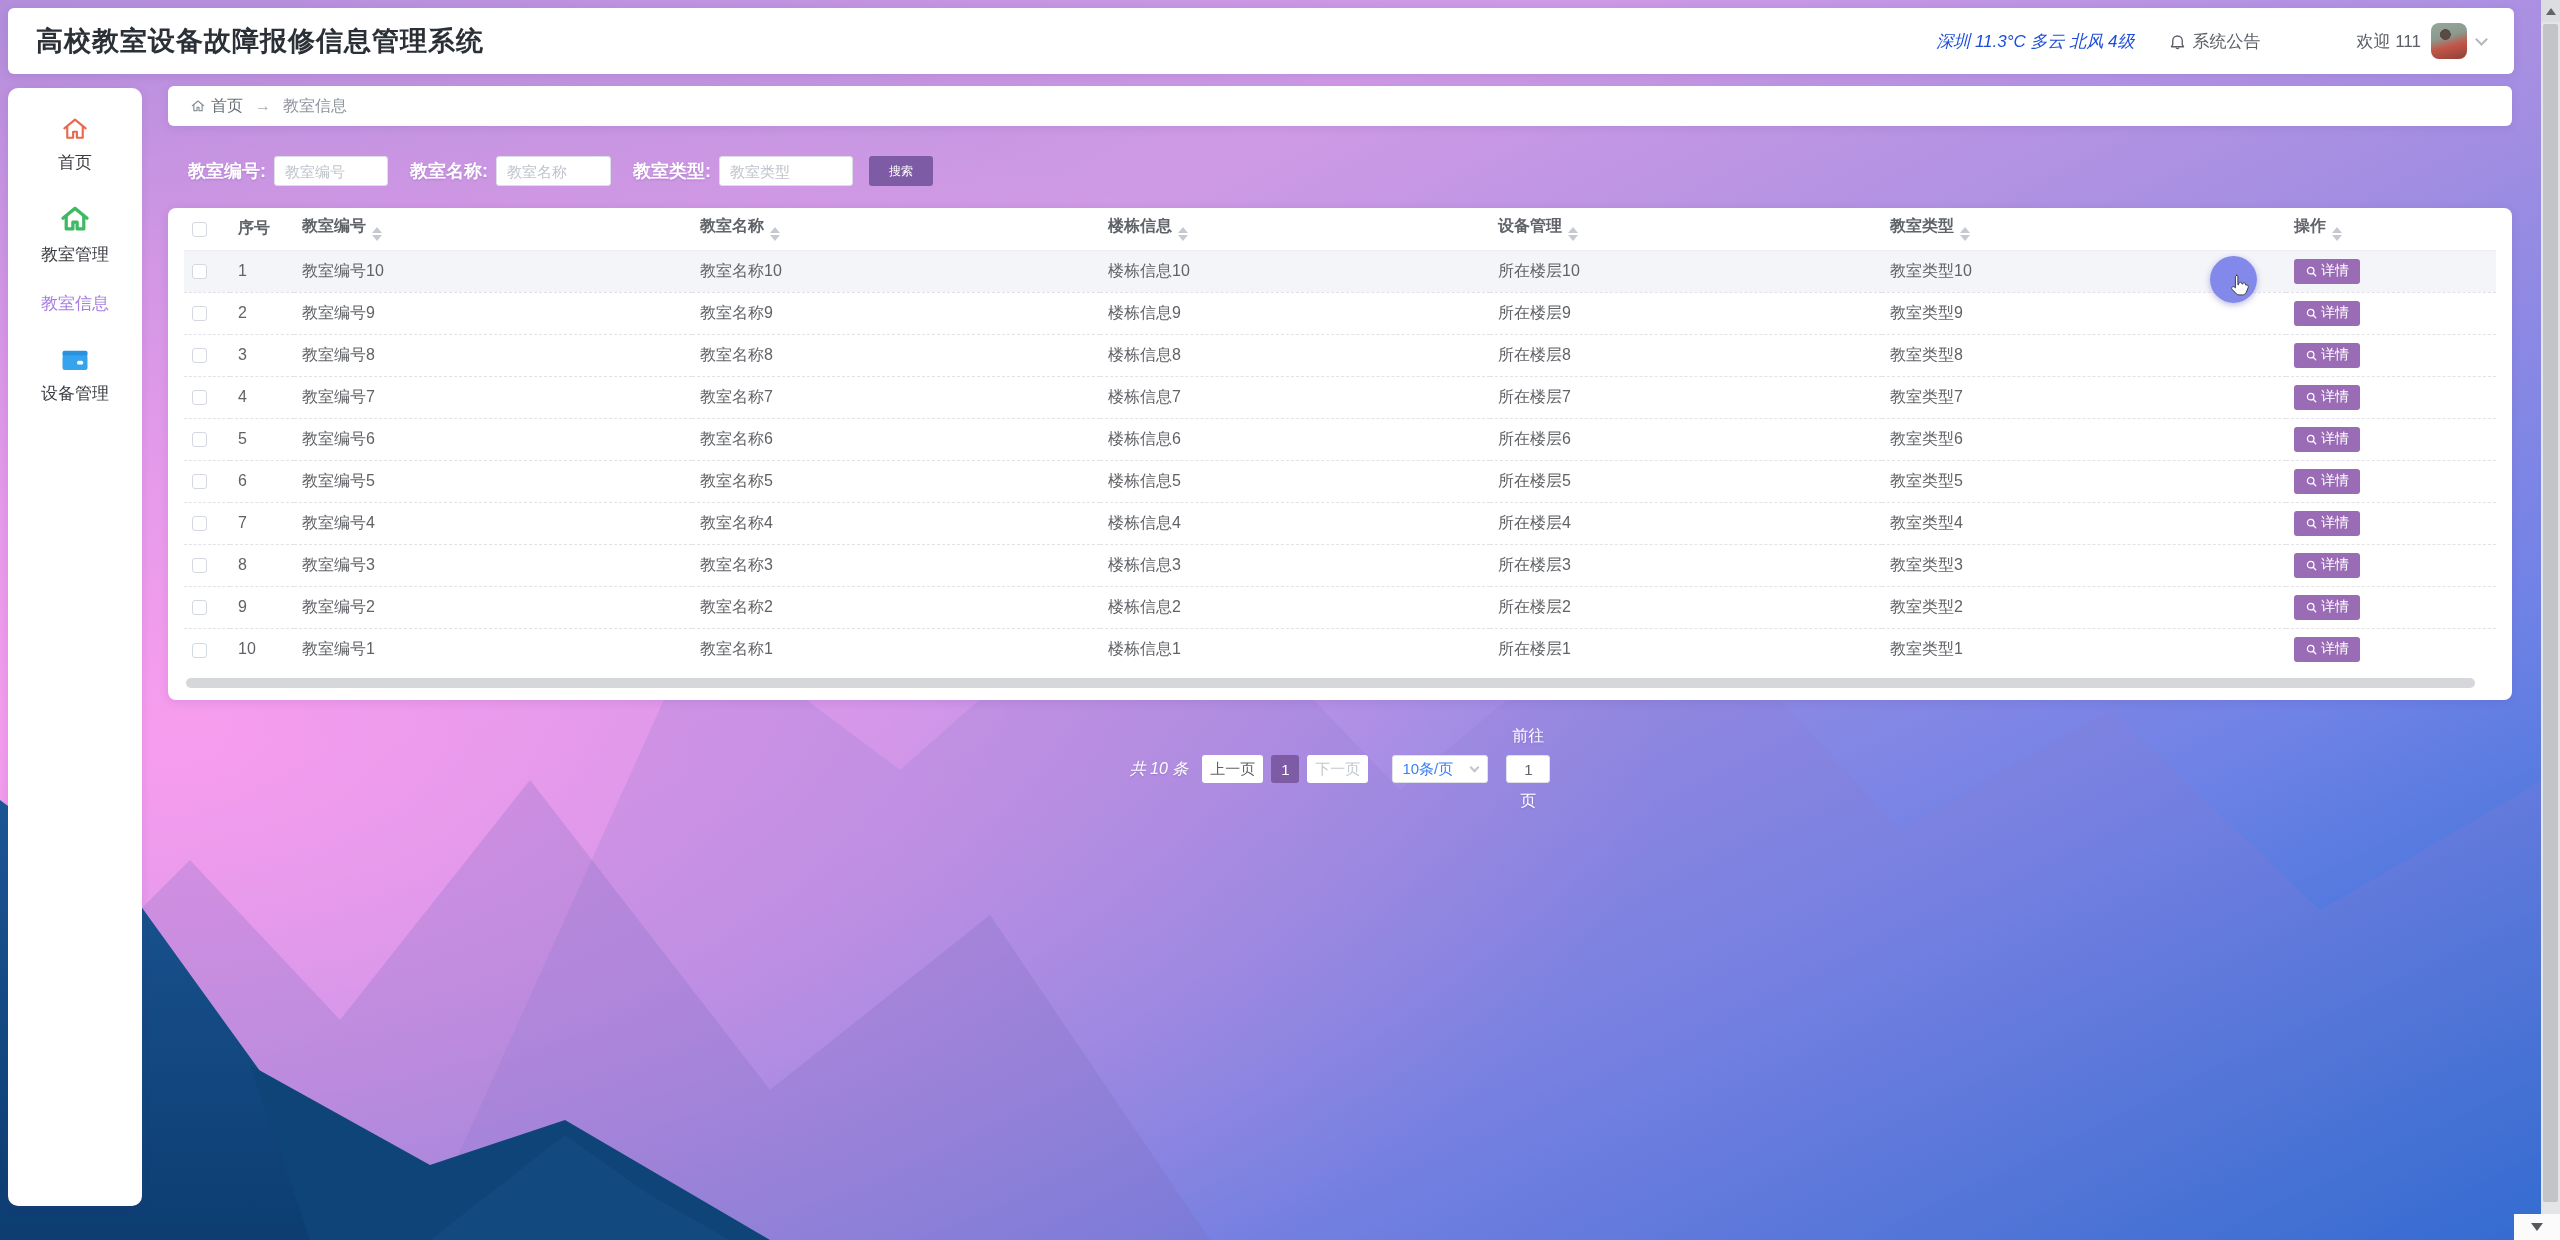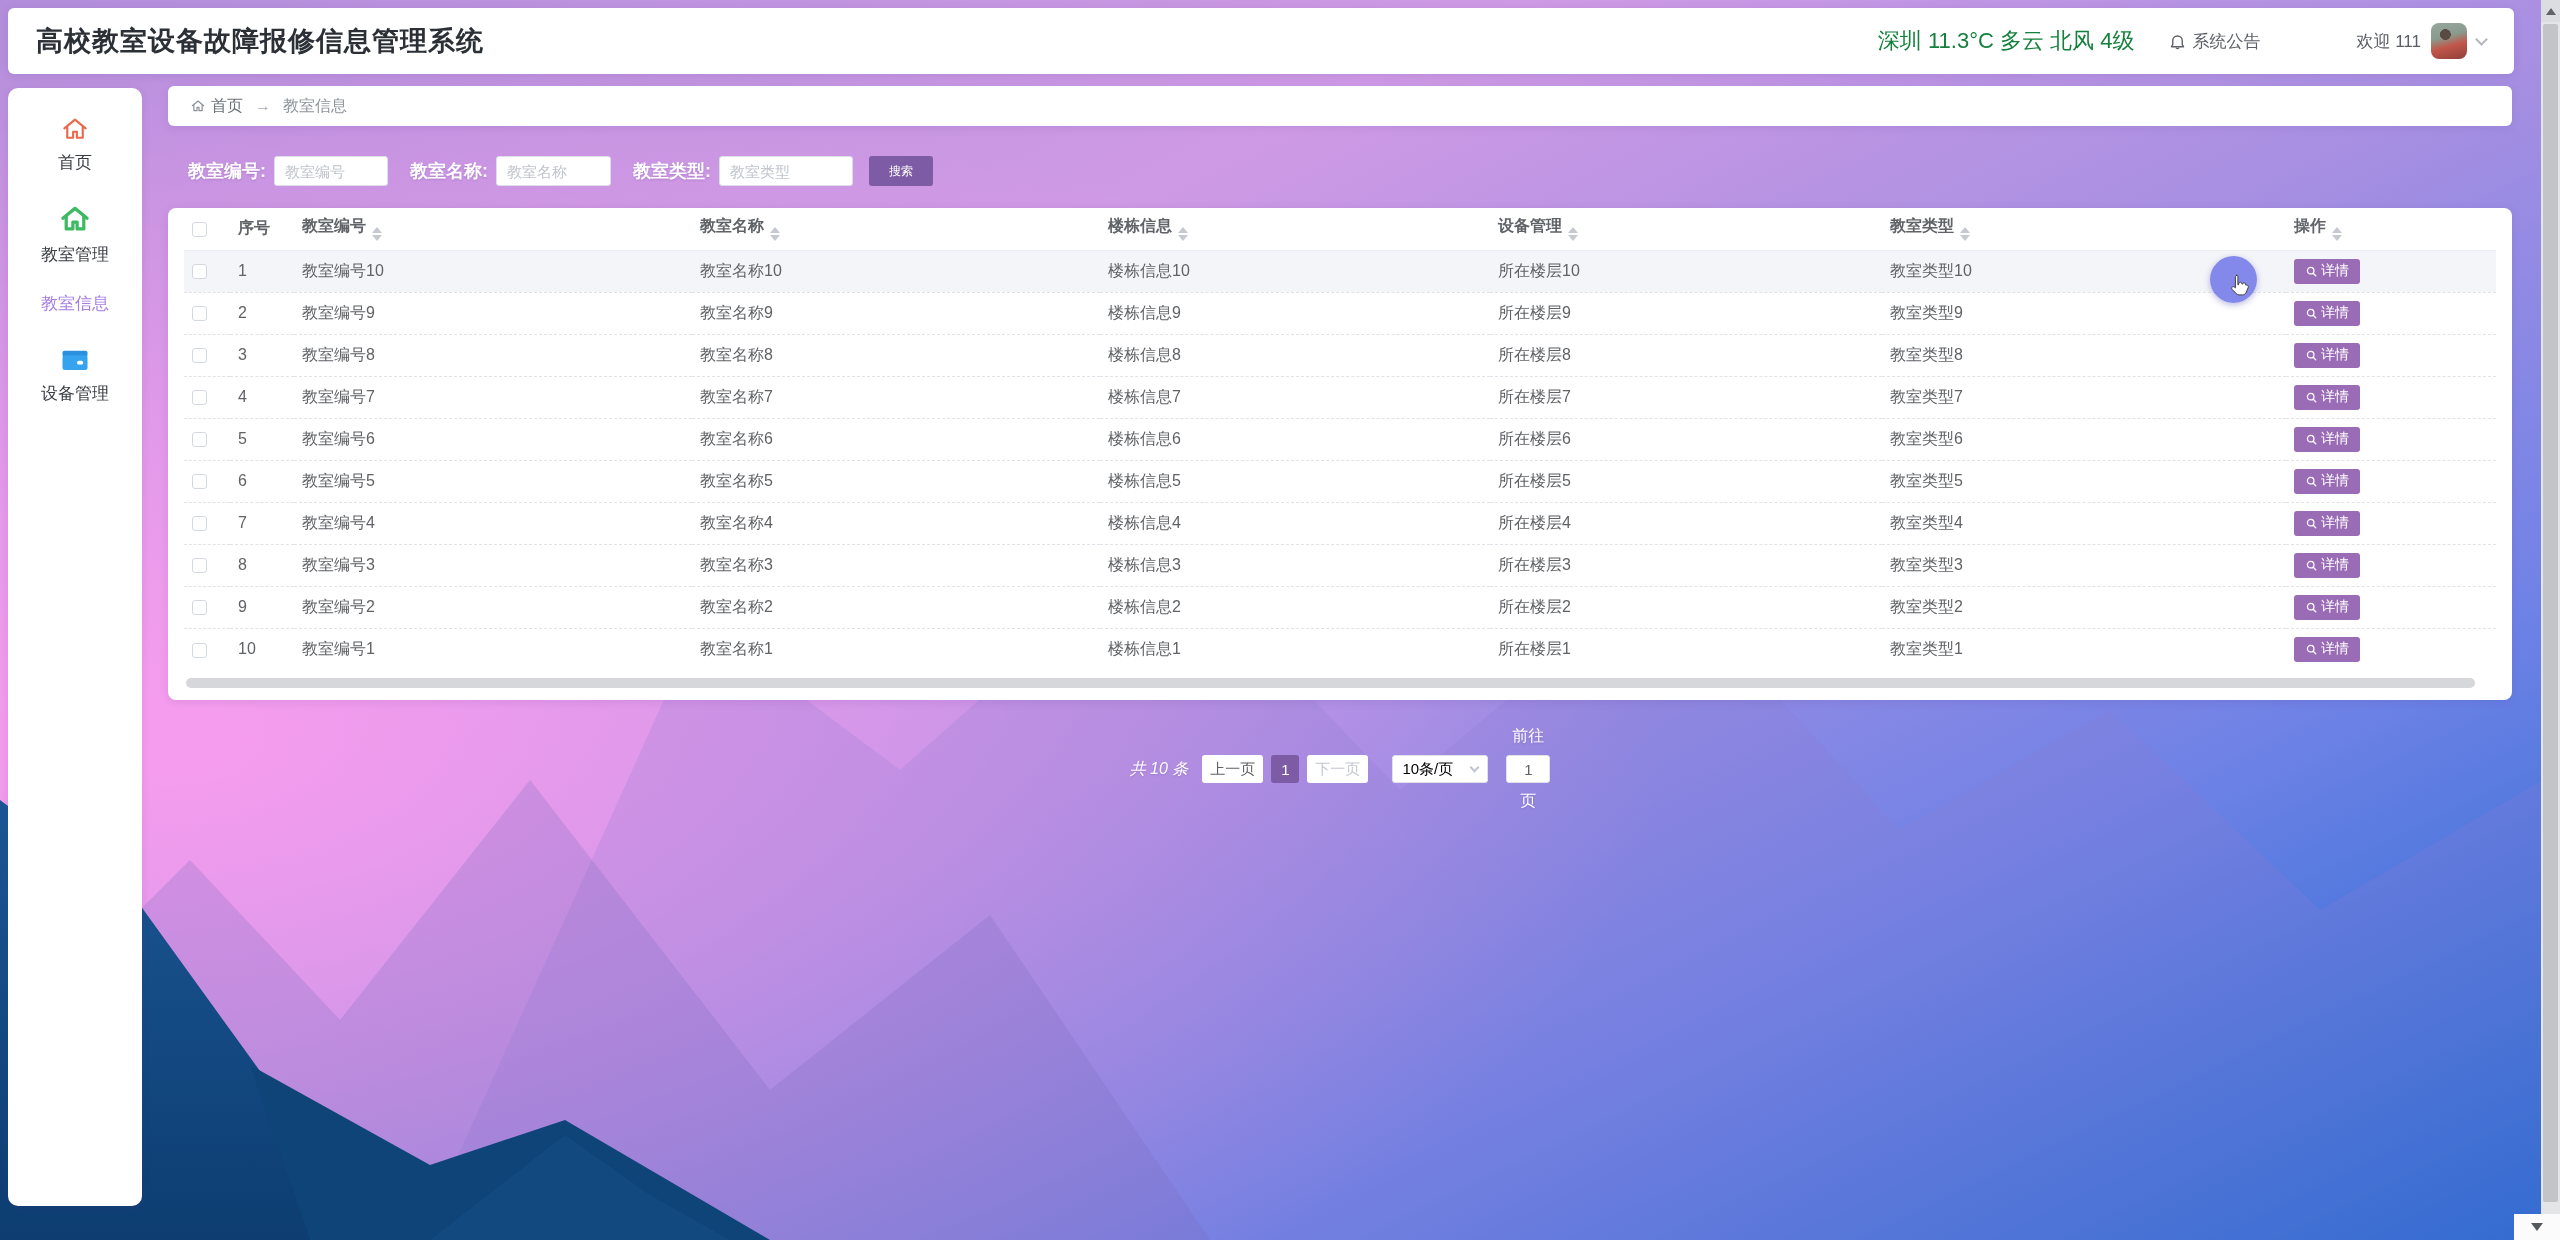--- a/index.html
+++ b/index.html
@@ -14,21 +14,21 @@
 
   
   .card { background:#fff; border-radius:8px; box-shadow:0 2px 10px rgba(70,40,130,.12); }
 
   .header-card {
     position:absolute; left:8px; top:8px; width:2506px; height:66px; z-index:5;
     display:flex; align-items:center; padding:0 28px; border-radius:6px;
   }
   .app-title { font-size:27px; font-weight:bold; color:#2b2f36; letter-spacing:1px; }
   .header-right { margin-left:auto; display:flex; align-items:center; }
-  .weather { font-size:22px; color:#15803d; }
+  .weather { font-size:17px; color:#1d4ed8;font-style:italic; }
   .announce { display:flex; align-items:center; margin-left:34px; cursor:pointer; }
   .announce span { font-size:17px; color:#5c6066; margin-left:5px; }
   .user-area { display:flex; align-items:center; margin-left:96px; }
   .welcome { font-size:17px; color:#5c6066; margin-right:10px; }
   .avatar {
     width:36px; height:36px; border-radius:8px;
     background:
       radial-gradient(circle at 40% 32%, #5a4a44 0 16%, transparent 17%),
       linear-gradient(165deg,#97a79b 0%,#8a9a8e 38%,#c2564a 62%,#8e3f37 100%);
   }
@@ -99,21 +99,21 @@
   
   .pagination { margin-top:26px; display:flex; align-items:center; justify-content:center; gap:8px; }
   .pg-total { color:#fff; font-size:16px; margin-right:6px; text-shadow:0 1px 2px rgba(90,50,140,.25);font-style:italic; }
   .pg-btn { min-width:54px; height:28px; background:#fff; border:none; border-radius:3px;
             color:#606266; font-size:15px; cursor:pointer; font-family:inherit; padding:4px 8px; }
   .pg-btn.disabled { color:#c3c7cf; cursor:default; }
   .pg-num { width:28px; height:28px; background:#7d5ba5; color:#fff; font-size:15px; border-radius:3px;
             display:flex; align-items:center; justify-content:center; cursor:pointer; }
   .pg-select { margin-left:16px; width:96px; height:28px; background:#fff; border:1px solid #e0e2e8;
                border-radius:3px; display:flex; align-items:center; justify-content:center; gap:18px;
-               font-size:15px; color:#000000; cursor:pointer; }
+               font-size:15px; color:#3b82f6; cursor:pointer; }
   .pg-select .chev { width:7px; height:7px; border-color:#c0c4cc; margin:0; margin-top:-3px; }
   .pg-goto { display:flex; align-items:center; gap:8px; margin-left:10px;flex-direction:column; }
   .pg-goto .glabel, .pg-goto .gunit { color:#fff; font-size:16px; text-shadow:0 1px 2px rgba(90,50,140,.25); }
   .pg-input { width:44px; height:28px; border:1px solid #e0e2e8; border-radius:3px; text-align:center;
               font-size:15px; color:#606266; outline:none; font-family:inherit; }
 
   
   .cursor-halo { position:absolute; left:2210px; top:256px; width:47px; height:47px; border-radius:50%;
                  background:rgba(124,131,234,.95); z-index:70; box-shadow:0 2px 6px rgba(60,60,160,.35); }
   .cursor-halo svg { position:absolute; left:16px; top:18px; }

